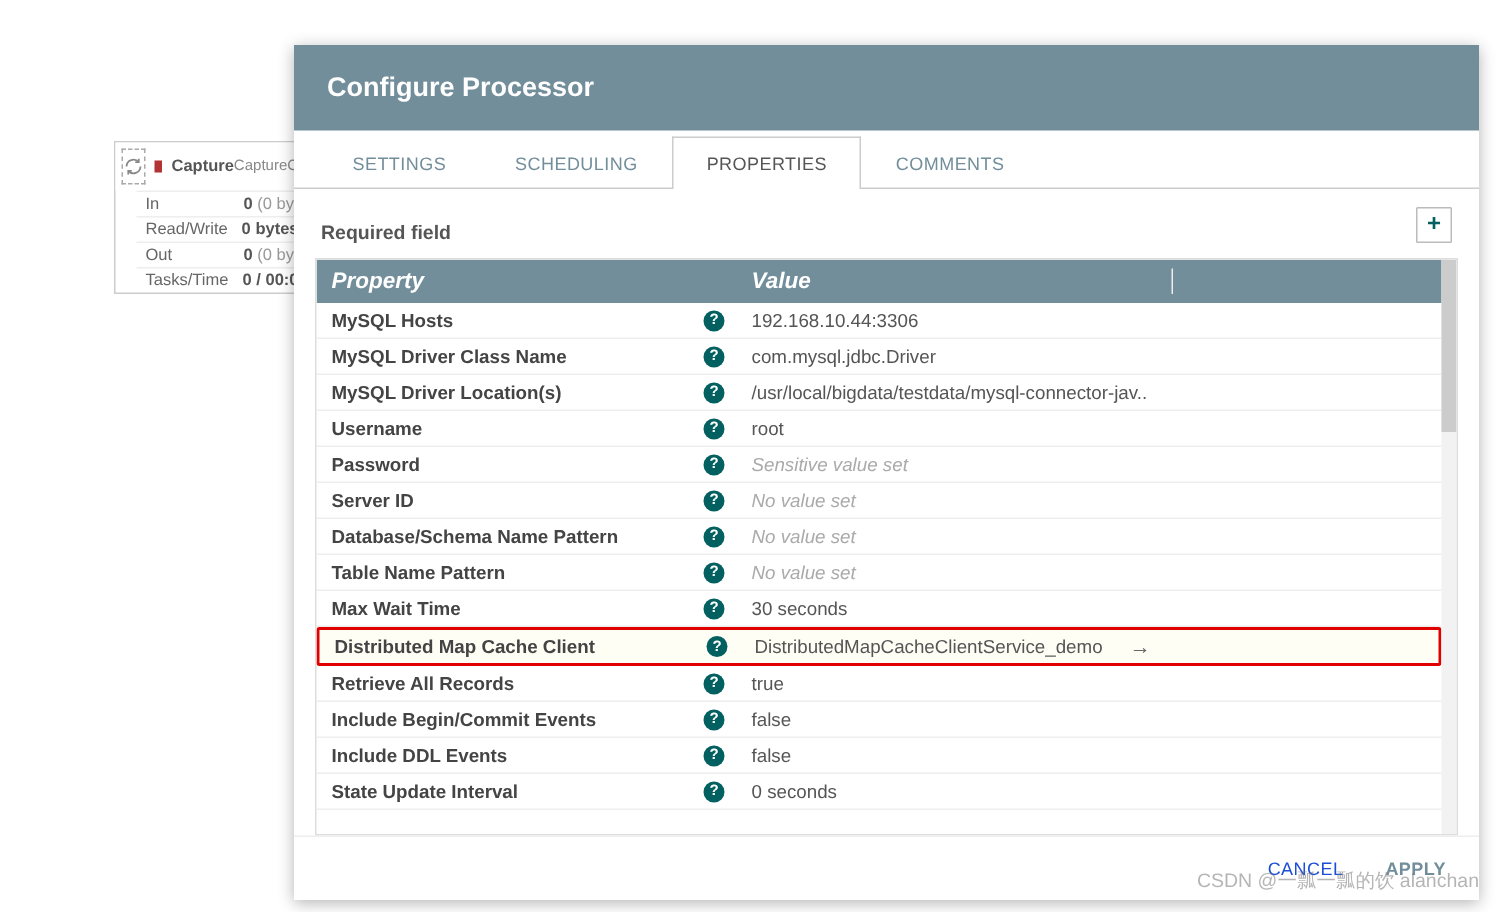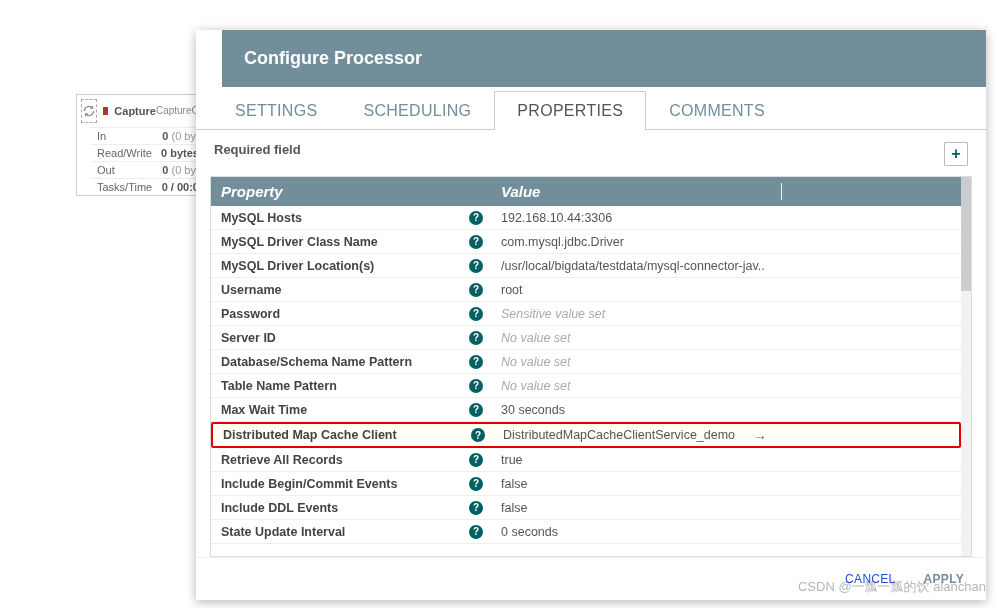--- a/index.html
+++ b/index.html
@@ -14,28 +14,28 @@
     .processor-name { font-weight: bold; color: #555; }
     .processor-type { color: #888; font-size: 10px; }
     .processor-app { color: #aaa; font-size: 10px; }
     .processor-stats { font-size: 11px; }
     .stat-row { display: flex; justify-content: space-between; padding: 2px 6px; border-top: 1px solid #eee; margin-left: 14px; }
     .stat-label { color: #666; }
     .stat-val { color: #999; }
     .stat-val b { color: #555; }
 
     .modal { position: absolute; left: 196px; top: 30px; width: 790px; height: 570px; background: #fff; box-shadow: 0 2px 10px rgba(0,0,0,0.3); display: flex; flex-direction: column; }
-    .modal-header { background: #728e9b; color: #fff; padding: 18px 22px; font-size: 18px; font-weight: bold; margin-left: 26px; }
+    .modal-header { background: #728e9b; color: #fff; padding: 18px 22px; font-size: 18px; font-weight: bold; }
     .modal-body { flex: 1; display: flex; flex-direction: column; overflow: hidden; padding-top: 4px; }
     
     .tabs { display: flex; border-bottom: 1px solid #ccc; padding: 0 16px; background: #fff; }
-    .tab { padding: 10px 22px; font-size: 16px; font-weight: 500; color: #728e9b; cursor: pointer; border: 1px solid transparent; border-bottom: none; margin-bottom: -1px; letter-spacing: 0.3px; }
+    .tab { padding: 10px 22px; font-size: 12px; font-weight: 500; color: #728e9b; cursor: pointer; border: 1px solid transparent; border-bottom: none; margin-bottom: -1px; letter-spacing: 0.3px; }
     .tab.active { border-color: #ccc; background: #fff; color: #555; }
     
-    .req-row { display: flex; justify-content: space-between; align-items: flex-start; padding: 12px 18px 10px; }
+    .req-row { display: flex; justify-content: space-between; align-items: flex-end; padding: 12px 18px 10px; }
     .req-label { font-weight: bold; color: #555; font-size: 13px; }
     .add-btn { width: 24px; height: 24px; border: 1px solid #bbb; display: flex; align-items: center; justify-content: center; cursor: pointer; color: #026060; font-weight: bold; font-size: 16px; border-radius: 1px; }
     
     .table-wrap { flex: 1; margin: 0 14px; display: flex; border: 1px solid #ddd; overflow: hidden; position: relative; }
     .table-inner { flex: 1; overflow: auto; }
     .thead { display: flex; background: #728e9b; color: #fff; font-weight: bold; font-size: 15px; font-style: italic; padding: 6px 0; position: sticky; top: 0; }
     .th-prop { width: 280px; padding-left: 10px; }
     .th-val { flex: 1; padding-left: 10px; }
     .trow { display: flex; align-items: center; border-bottom: 1px solid #eee; min-height: 24px; padding: 3px 0; font-size: 12.5px; }
     .trow.highlighted { border: 2px solid #e00000; border-radius: 2px; background: #fffef5; }

